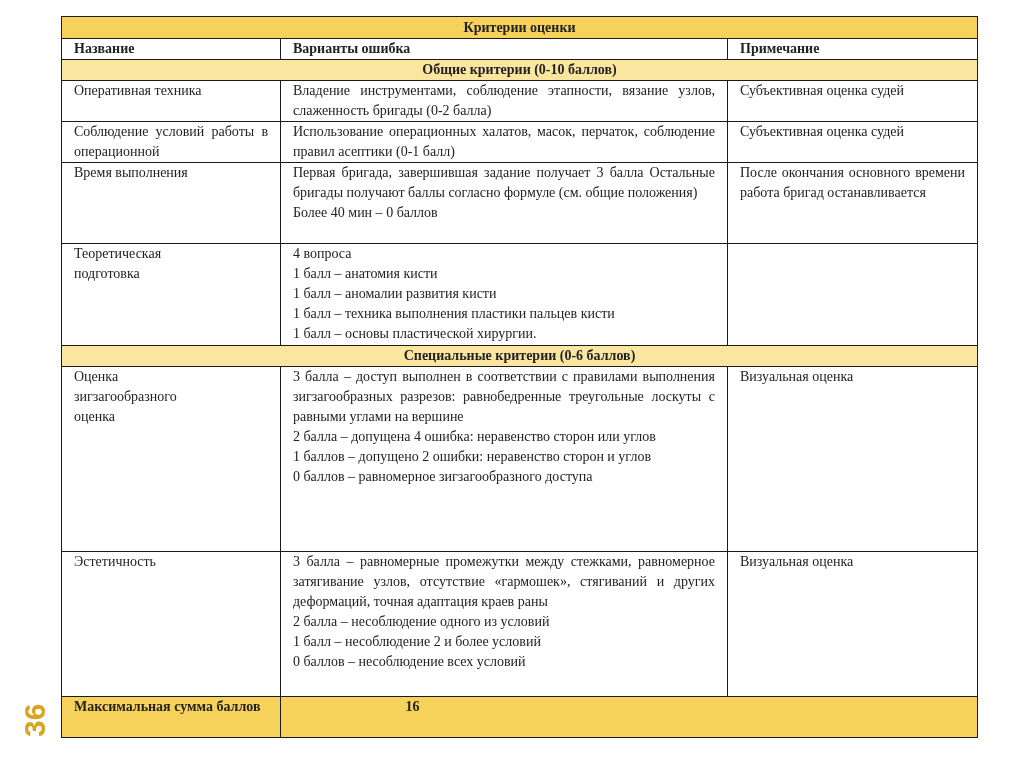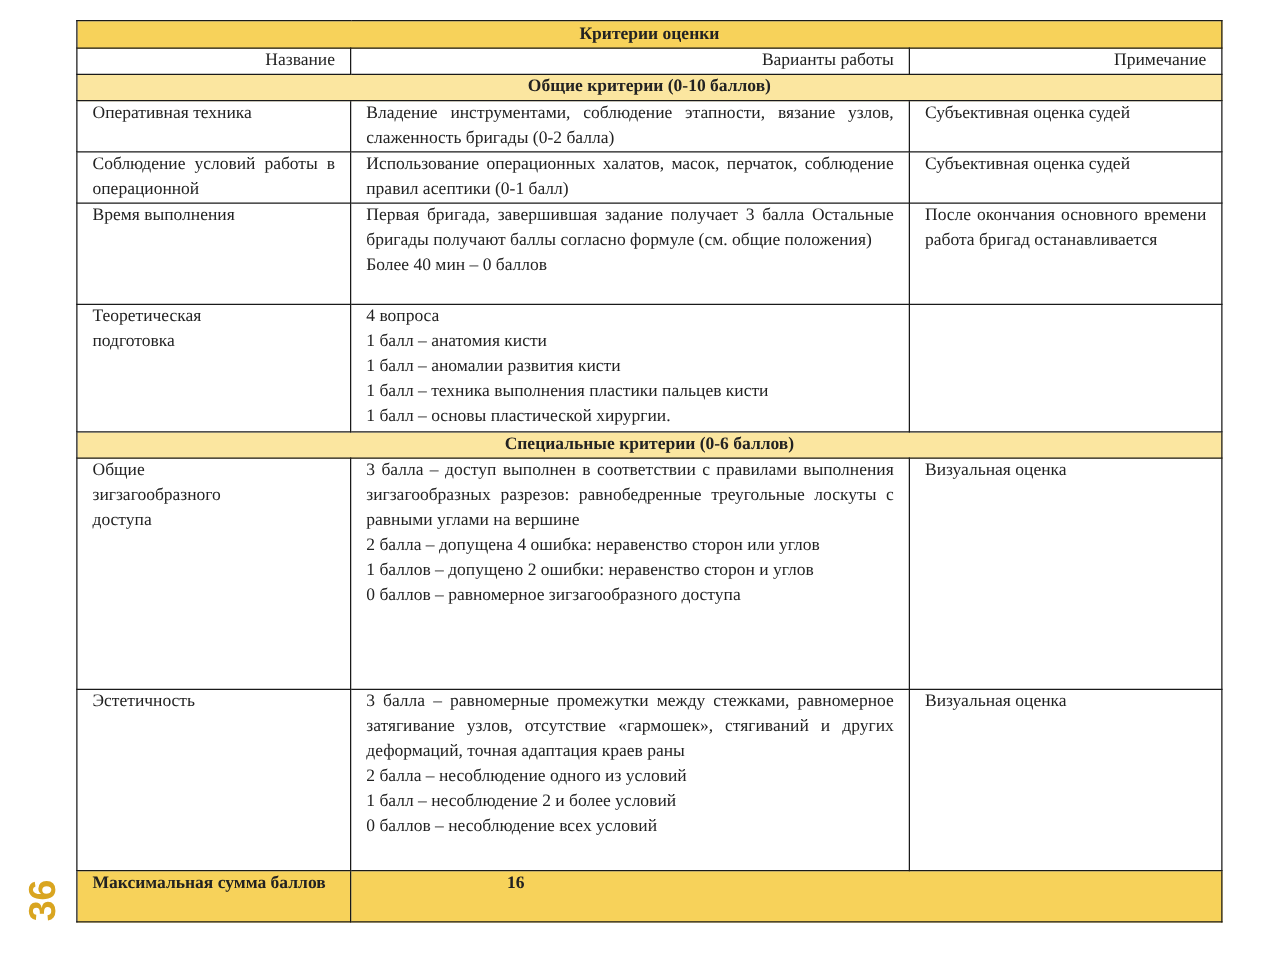--- a/index.html
+++ b/index.html
@@ -20,21 +20,21 @@
   }
   table.criteria td, table.criteria th {
     border: 1.5px solid #1a1a1a; vertical-align: top; padding: 0 12px;
   }
   col.c1 { width: 219px; }
   col.c2 { width: 447px; }
   col.c3 { width: 250px; }
   .row-title td {
     background: #f7d25a; text-align: center; font-weight: bold; height: 21px; line-height: 21px;
   }
-  .row-head td { text-align: right; font-weight: normal; height: 20px; line-height: 20px; }
+  .row-head td { text-align: left; font-weight: bold; height: 20px; line-height: 20px; }
   .row-section td {
     background: #fbe6a0; text-align: center; font-weight: bold; height: 20px; line-height: 20px;
   }
   .row-total td { background: #f7d25a; font-weight: bold; margin-top: 16px; }
   .row-total td.total-val { text-align: center; }
   .just { text-align: justify; }
   b { font-weight: normal; }
   .line { display: block; }
   .r-op td { height: 40px; }
   .r-cond td { height: 40px; }
@@ -54,21 +54,21 @@
       <col class="c1">
       <col class="c2">
       <col class="c3">
     </colgroup>
   <tbody>
     <tr class="row-title">
       <td colspan="3">Критерии оценки</td>
     </tr>
     <tr class="row-head">
       <td>Название</td>
-      <td>Варианты работы</td>
+      <td>Варианты ошибка</td>
       <td>Примечание</td>
     </tr>
 
     <tr class="row-section">
       <td colspan="3">Общие критерии (0-10 баллов)</td>
     </tr>
 
     <tr class="r-op">
       <td>Оперативная техника</td>
       <td class="just"><span>Владение инструментами, соблюдение этапности, вязание узлов, слаженность бригады </span><b>(0-2 балла)</b></td>
@@ -103,21 +103,21 @@
       </td>
       <td></td>
     </tr>
 
     <tr class="row-section">
       <td colspan="3">Специальные критерии (0-6 баллов)</td>
     </tr>
 
     <tr class="r-zig">
       <td>
-          <span style="display:block;width:140px">Общие зигзагообразного доступа</span>
+          <span style="display:block;width:140px">Оценка зигзагообразного оценка</span>
         </td>
       <td>
         <span class="line just"><b>3 балла</b><span> – доступ выполнен в соответствии с правилами выполнения зигзагообразных разрезов: равнобедренные треугольные лоскуты с равными углами на вершине</span></span>
         <span class="line just"><b>2 балла</b><span> – допущена 4 ошибка: неравенство сторон или углов</span></span>
         <span class="line just"><b>1 баллов</b><span> – допущено 2 ошибки: неравенство сторон и углов</span></span>
         <span class="line just"><b>0 баллов</b><span> – равномерное зигзагообразного доступа</span></span>
       </td>
       <td>Визуальная оценка</td>
     </tr>
 

